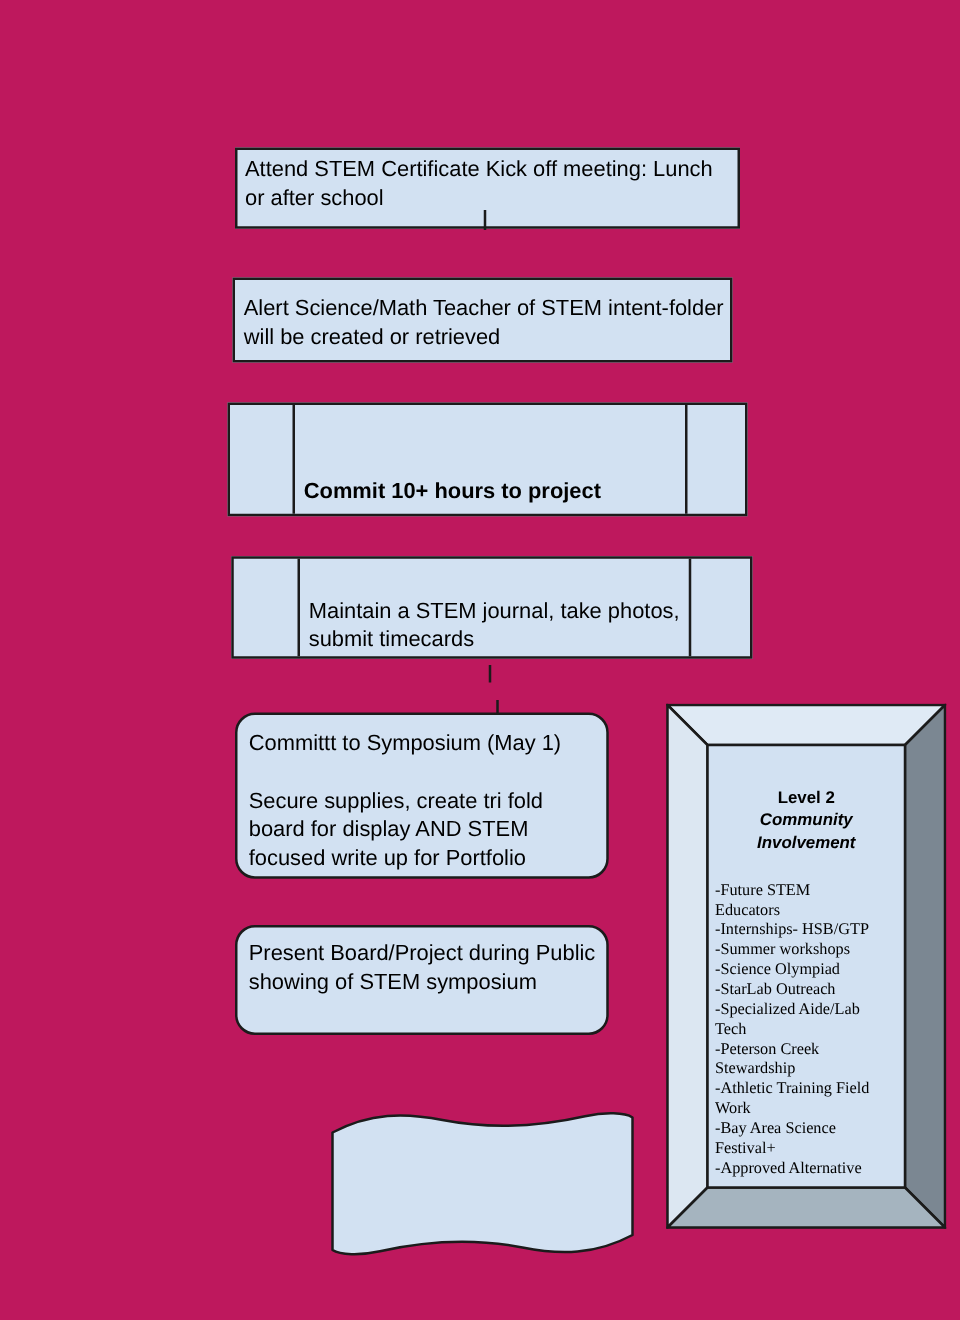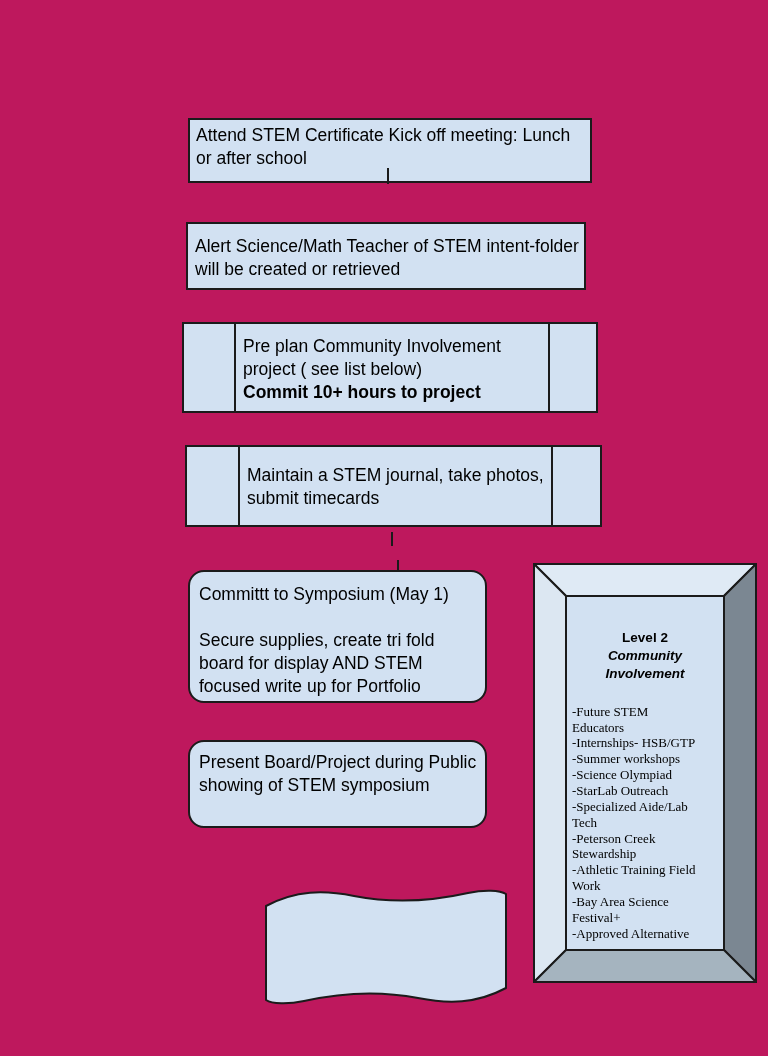--- a/index.html
+++ b/index.html
@@ -67,21 +67,21 @@
   }
   #box-journal .divider-left {
     position: absolute; left: 51px; top: 0; bottom: 0; width: 2px;
     background: #1b1b1b;
   }
   #box-journal .divider-right {
     position: absolute; left: 364px; top: 0; bottom: 0; width: 2px;
     background: #1b1b1b;
   }
   #box-journal-text {
-    left: 247px; top: 464px; width: 300px;
+    left: 247px; top: 477px; width: 300px;
   }
   
   #box-symposium {
     left: 188px; top: 570px; width: 299px; height: 133px;
     border-radius: 16px;
   }
   #box-symposium-text {
     left: 199px; top: 583px; width: 280px;
   }
   #box-present {
@@ -164,21 +164,21 @@
 
   <div class="connector" id="connector-1"></div>
 
   <div class="node" id="box-alert"></div>
   <div class="node-text" id="box-alert-text">Alert Science/Math Teacher of STEM intent-folder will be created or retrieved</div>
 
   <div class="node" id="box-preplan">
     <div class="divider-left"></div>
     <div class="divider-right"></div>
   </div>
-  <div class="node-text" id="box-preplan-text"><span>Pre plan Community Involvement</span><br><span>project ( see list below)</span><br><b class="bold">Commit 10+ hours to project</b></div>
+  <div class="node-text" id="box-preplan-text"><br><br><b class="bold">Commit 10+ hours to project</b></div>
 
   <div class="node" id="box-journal">
     <div class="divider-left"></div>
     <div class="divider-right"></div>
   </div>
   <div class="node-text" id="box-journal-text">Maintain a STEM journal, take photos, submit timecards</div>
 
   <div class="connector" id="connector-2"></div>
   <div class="connector" id="connector-3"></div>
 

